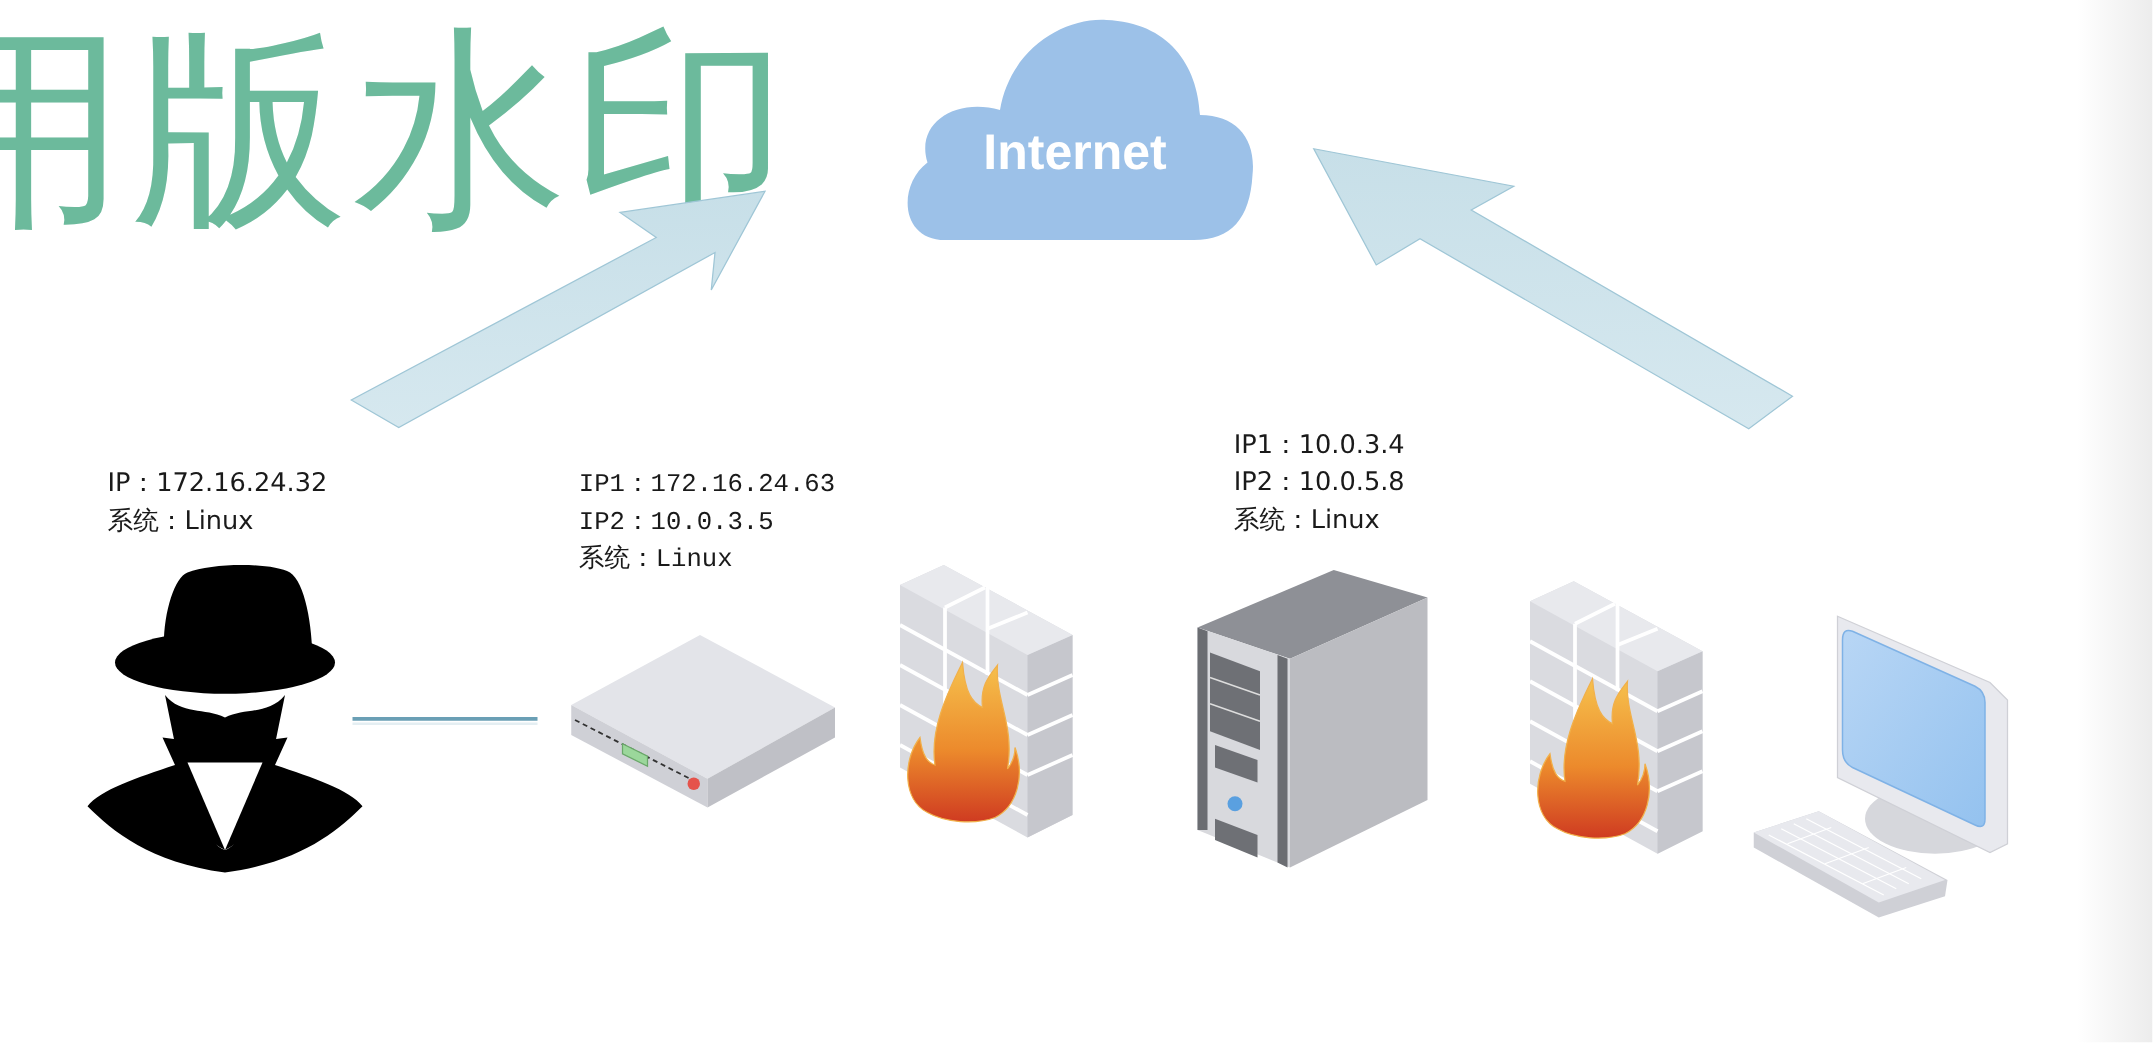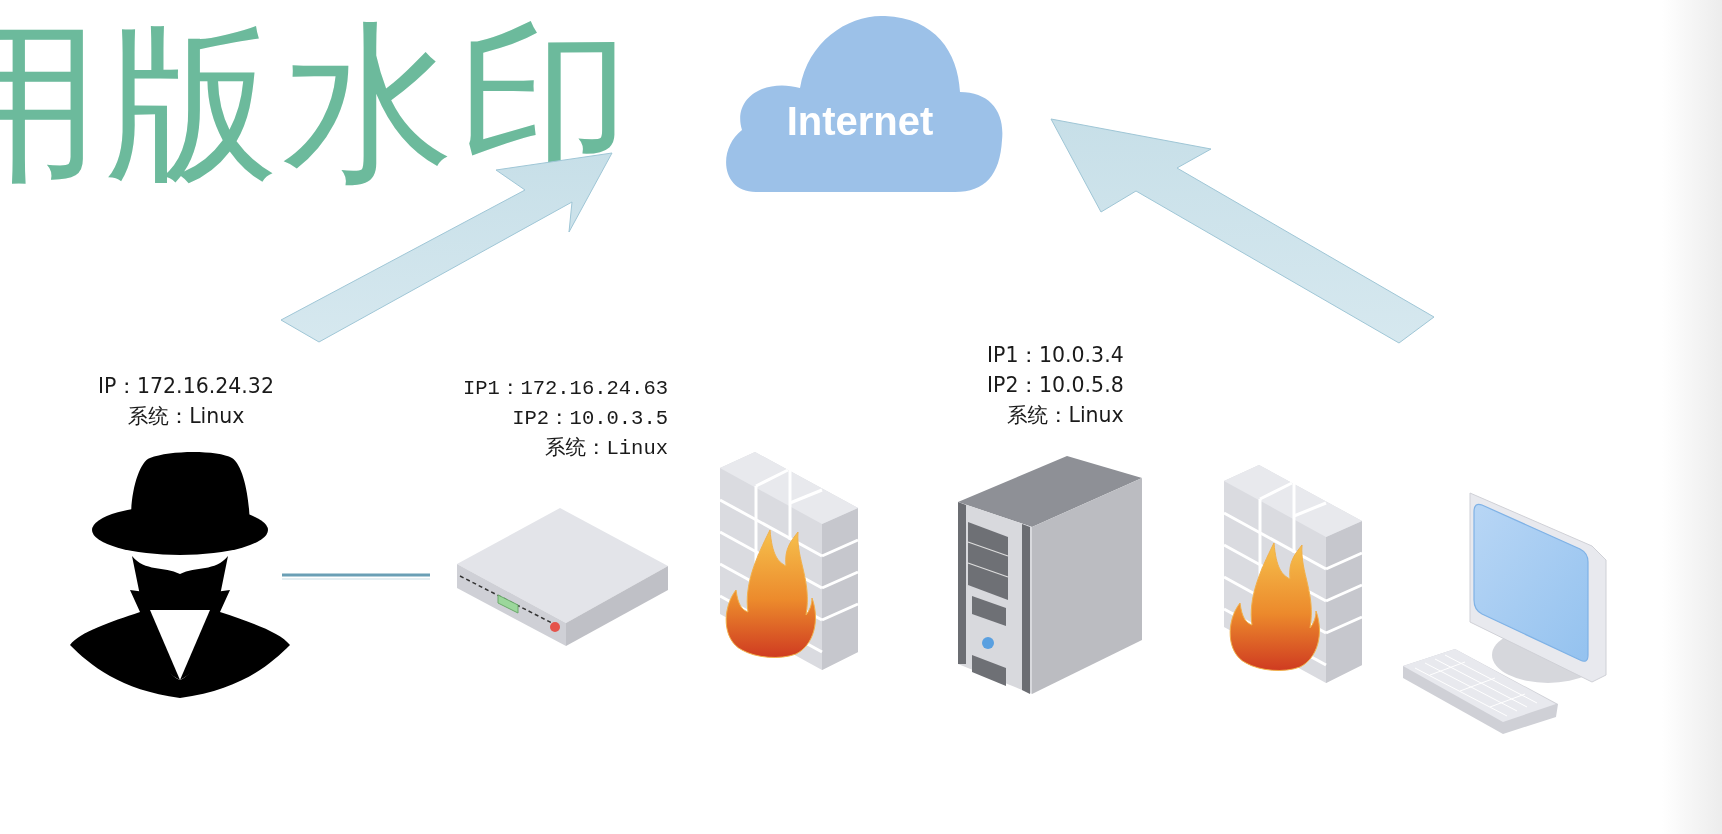--- a/index.html
+++ b/index.html
@@ -3,21 +3,21 @@
 <meta charset="utf-8">
 <style>
   html, body { margin:0; padding:0; }
   body { width:1722px; height:834px; position:relative; overflow:hidden; background:#ffffff;
          font-family:"DejaVu Sans", "Liberation Sans", sans-serif; }
   #stage { position:absolute; left:0; top:0; width:1722px; height:834px; }
   .right-shade { position:absolute; right:0; top:0; width:60px; height:834px;
     background:linear-gradient(to right, rgba(255,255,255,0), #ececec); }
   .watermark { position:absolute; left:-70px; top:18px; font-size:172px; color:#6cba9c;
     font-family:"DejaVu Sans", sans-serif; letter-spacing:4px; white-space:nowrap; line-height:1; font-weight:300; }
-  .label { position:absolute; font-size:20.5px; color:#1a1a1a; line-height:30px; white-space:nowrap;text-align:right; }
+  .label { position:absolute; font-size:20.5px; color:#1a1a1a; line-height:30px; white-space:nowrap; }
   .label div { height:30px; }
   .cloud-text { font-family:"Liberation Sans", sans-serif; font-weight:bold; font-size:40px; fill:#ffffff; }
 </style>
 </head>
 <body>
 
 <div id="stage">
 
   <div class="watermark">用版水印</div>
 
@@ -132,21 +132,21 @@
         <line x1="1425" y1="663" x2="1517" y2="711"></line>
         <line x1="1435" y1="659" x2="1527" y2="707"></line>
         <line x1="1445" y1="655" x2="1537" y2="703"></line>
         <line x1="1430" y1="675" x2="1465" y2="662"></line>
         <line x1="1460" y1="691" x2="1495" y2="678"></line>
         <line x1="1490" y1="707" x2="1525" y2="694"></line>
       </g>
     </g>
   </svg>
 
-  <div class="label" style="left:86px;top:371px;text-align:center;width:200px;">
+  <div class="label" style="left:86px;top:371px;width:200px;">
     <div>IP：172.16.24.32</div>
     <div>系统：Linux</div>
   </div>
 
   <div class="label" style="left:463px;top:374px;font-family:Liberation Mono, monospace;">
     <div>IP1：172.16.24.63</div>
     <div>IP2：10.0.3.5</div>
     <div>系统：Linux</div>
   </div>
 

